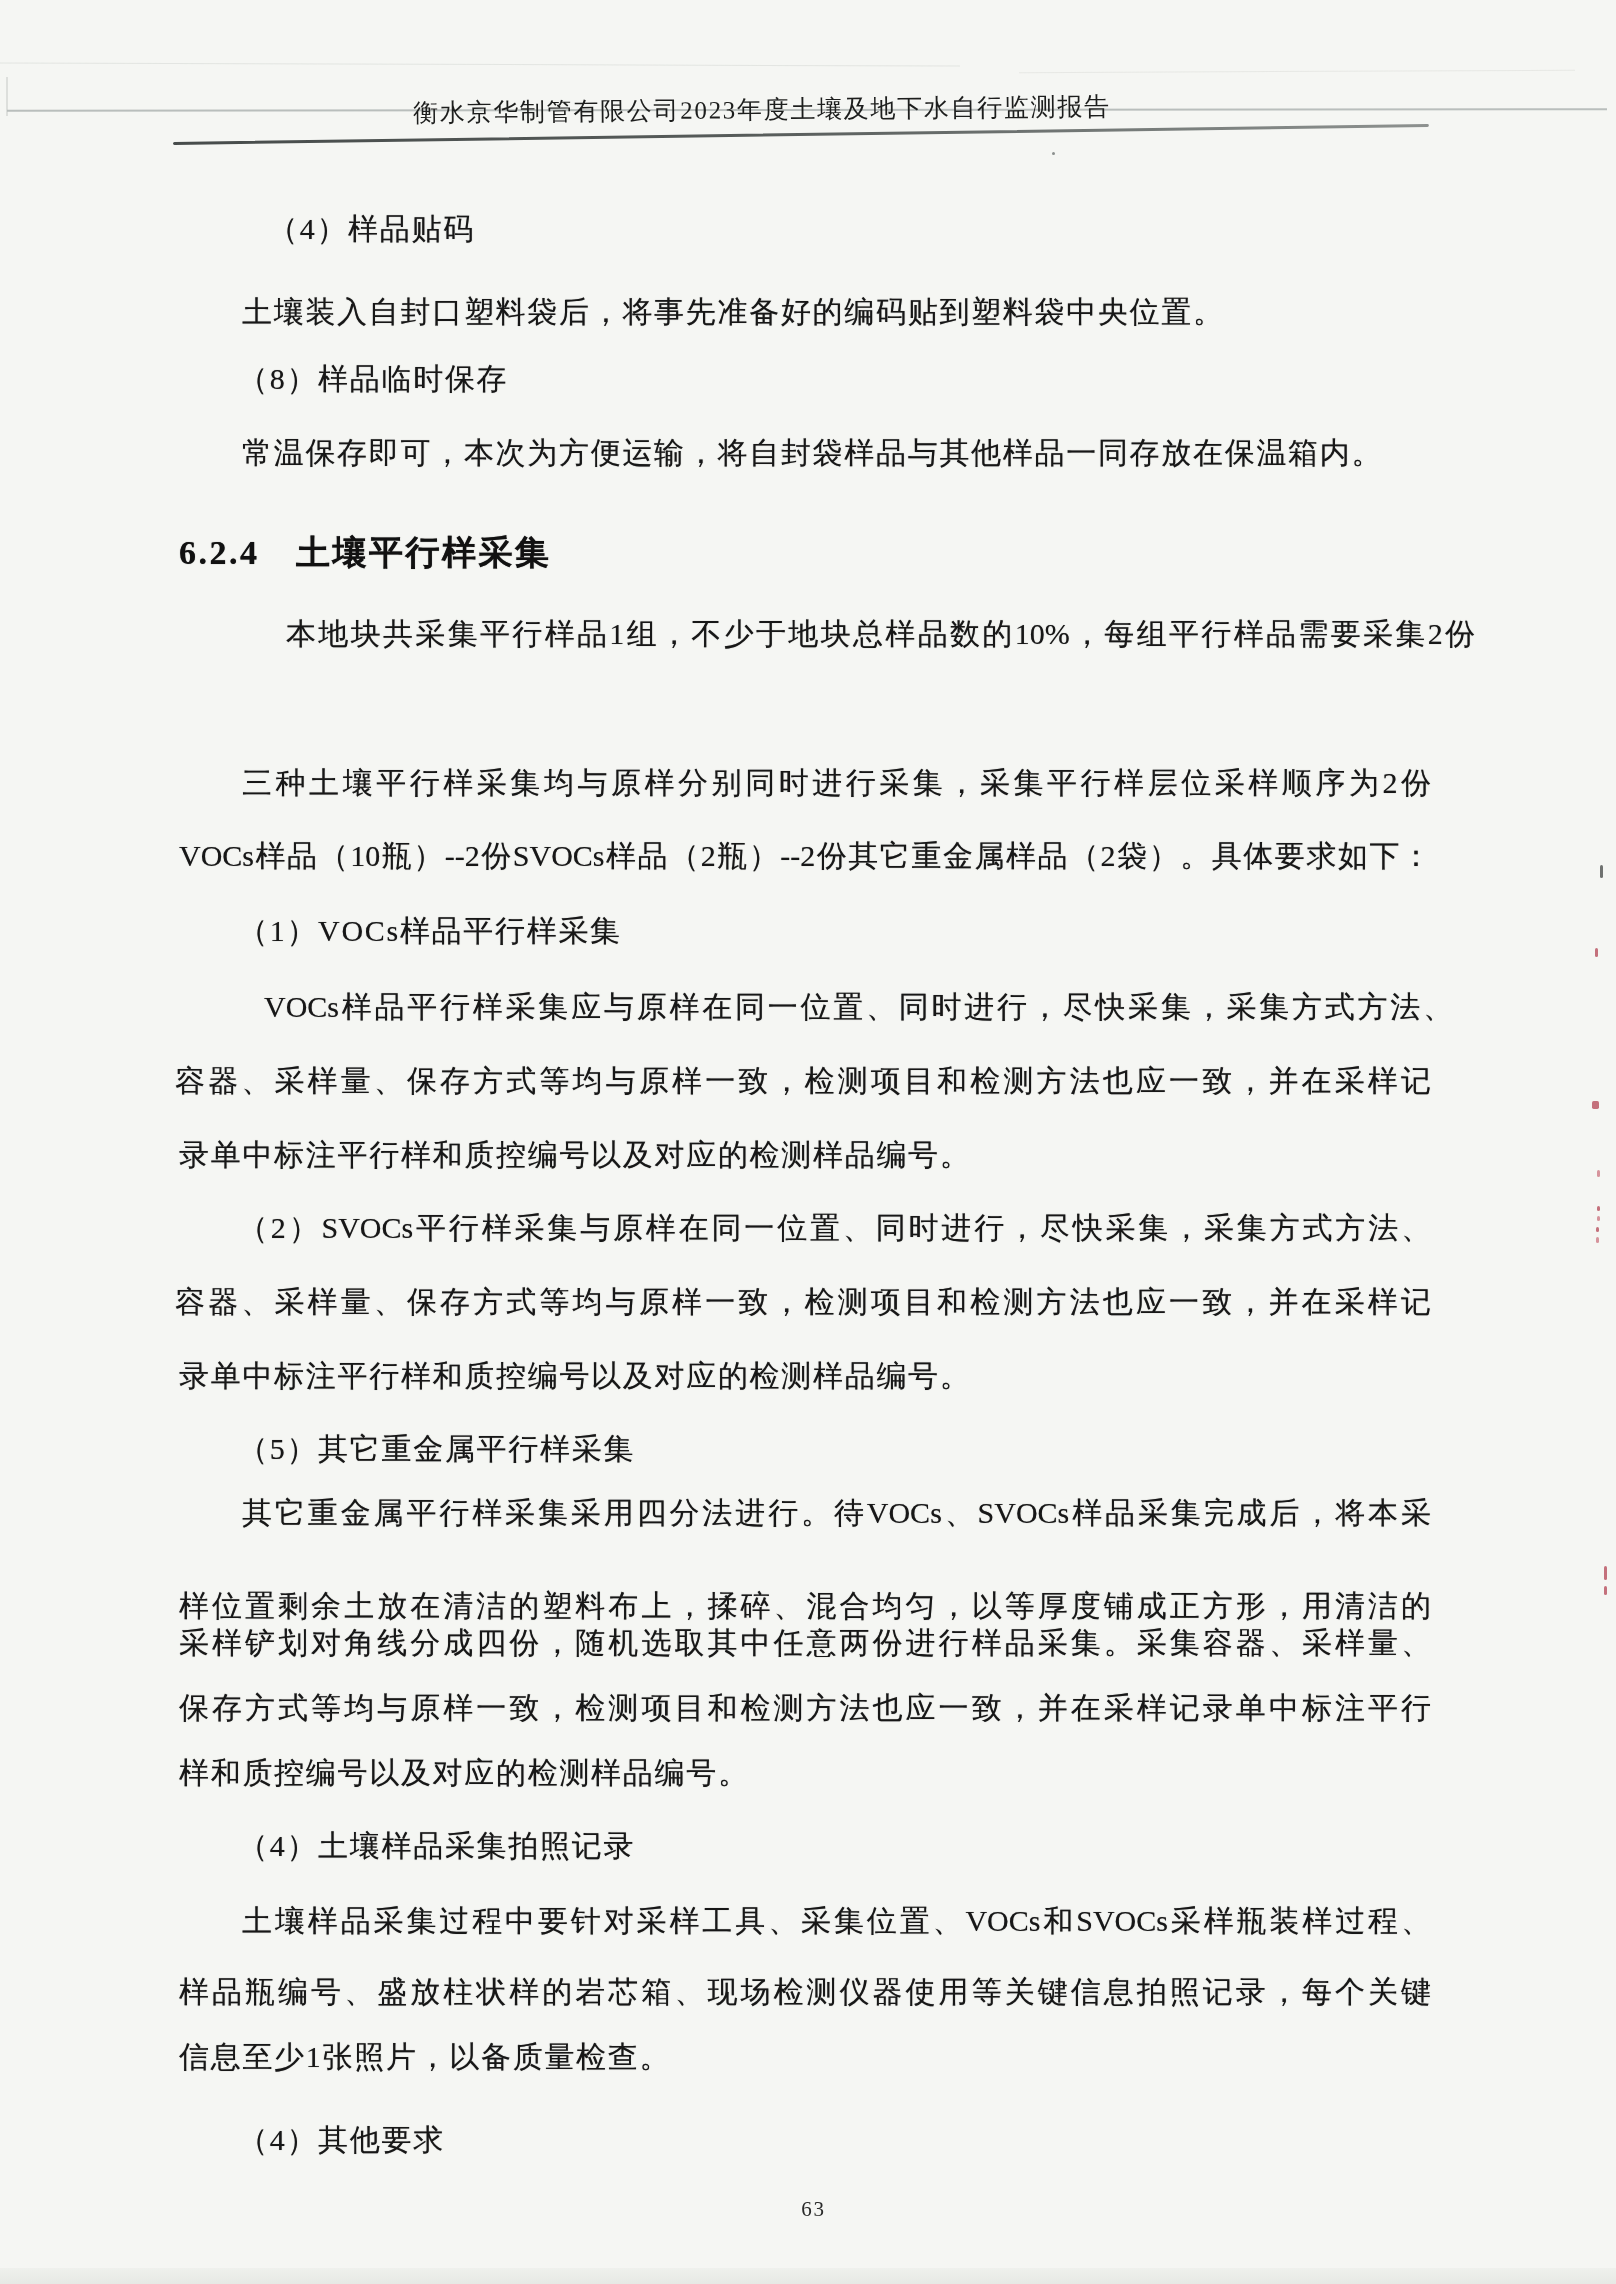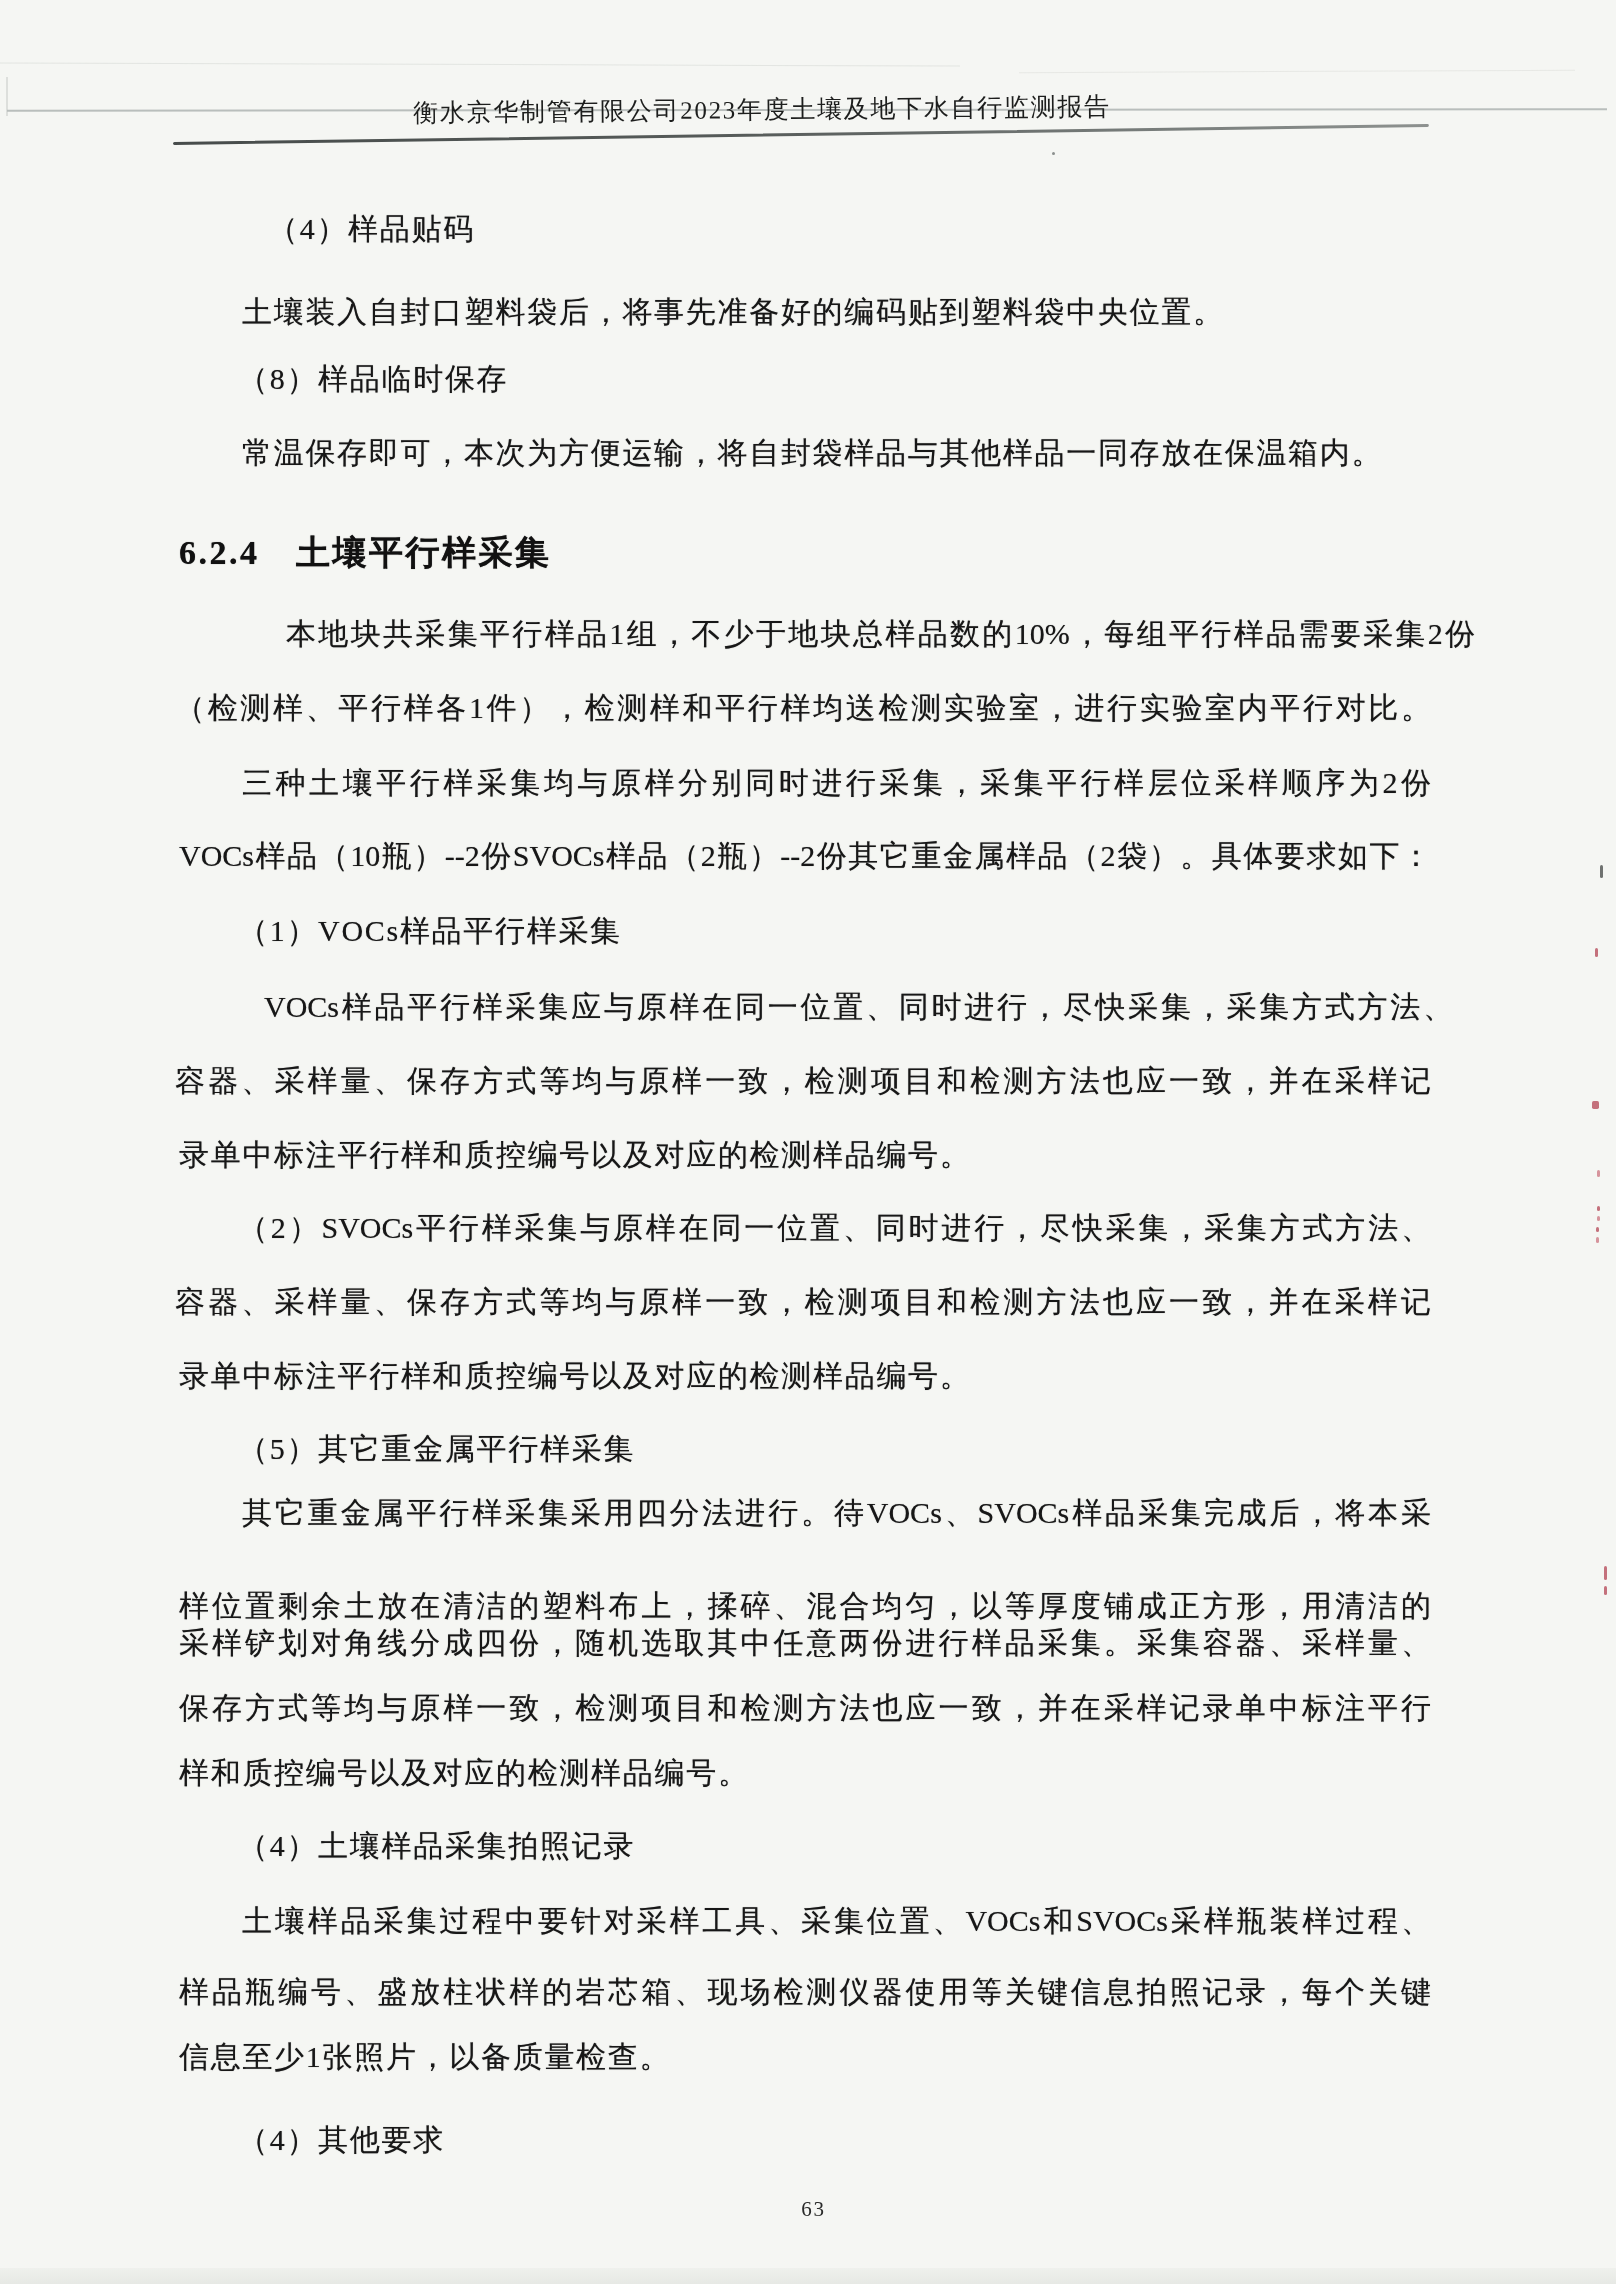--- a/index.html
+++ b/index.html
@@ -75,21 +75,20 @@
   <div class="hdr-title">衡水京华制管有限公司2023年度土壤及地下水自行监测报告</div>
   <div class="rule-dark"></div>
   <div class="hdr-dot"></div>
 
   <div class="ln" style="top:210px;left:238px;margin-left:30px;">（4）样品贴码</div>
   <div class="ln" style="top:285px;left:242px;margin-top:8px;">土壤装入自封口塑料袋后，将事先准备好的编码贴到塑料袋中央位置。</div>
   <div class="ln" style="top:360px;left:238px;">（8）样品临时保存</div>
   <div class="ln" style="top:434px;left:242px;">常温保存即可，本次为方便运输，将自封袋样品与其他样品一同存放在保温箱内。</div>
   <div class="ln hd" style="top:531px;left:179px;">6.2.4　土壤平行样采集</div>
   <div class="ln j" style="top:615px;left:242px;width:1189px;margin-left:44px;">本地块共采集平行样品1组，不少于地块总样品数的10%，每组平行样品需要采集2份</div>
-  <div class="ln j" style="top:689px;left:175px;width:1256px;">（检测样、平行样各1件），检测样和平行样均送检测实验室，进行实验室内平行对比。</div>
   <div class="ln j" style="top:764px;left:242px;width:1189px;">三种土壤平行样采集均与原样分别同时进行采集，采集平行样层位采样顺序为2份</div>
   <div class="ln j" style="top:837px;left:179px;width:1252px;">VOCs样品（10瓶）--2份SVOCs样品（2瓶）--2份其它重金属样品（2袋）。具体要求如下：</div>
   <div class="ln" style="top:912px;left:238px;">（1）VOCs样品平行样采集</div>
   <div class="ln j" style="top:988px;left:242px;width:1189px;margin-left:22px;">VOCs样品平行样采集应与原样在同一位置、同时进行，尽快采集，采集方式方法、</div>
   <div class="ln j" style="top:1062px;left:175px;width:1256px;">容器、采样量、保存方式等均与原样一致，检测项目和检测方法也应一致，并在采样记</div>
   <div class="ln" style="top:1136px;left:179px;">录单中标注平行样和质控编号以及对应的检测样品编号。</div>
   <div class="ln j" style="top:1209px;left:238px;width:1193px;">（2）SVOCs平行样采集与原样在同一位置、同时进行，尽快采集，采集方式方法、</div>
   <div class="ln j" style="top:1283px;left:175px;width:1256px;">容器、采样量、保存方式等均与原样一致，检测项目和检测方法也应一致，并在采样记</div>
   <div class="ln" style="top:1357px;left:179px;">录单中标注平行样和质控编号以及对应的检测样品编号。</div>
   <div class="ln" style="top:1430px;left:238px;">（5）其它重金属平行样采集</div>

